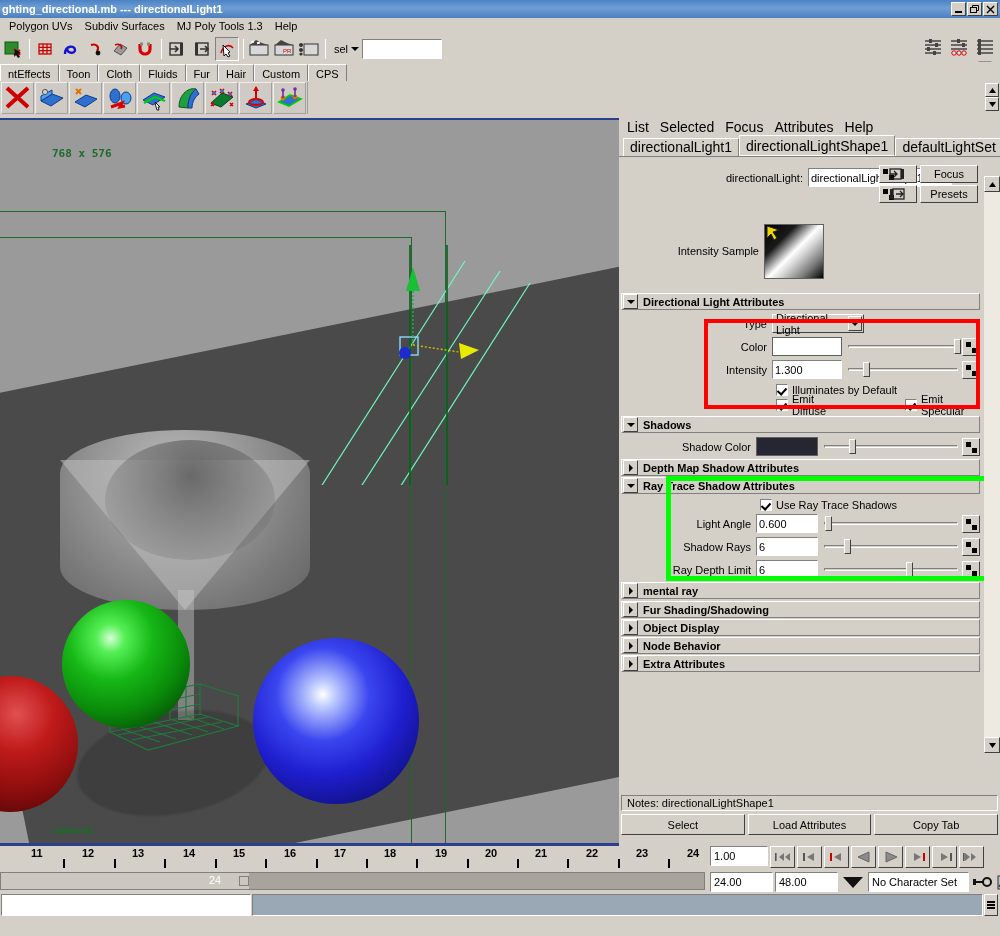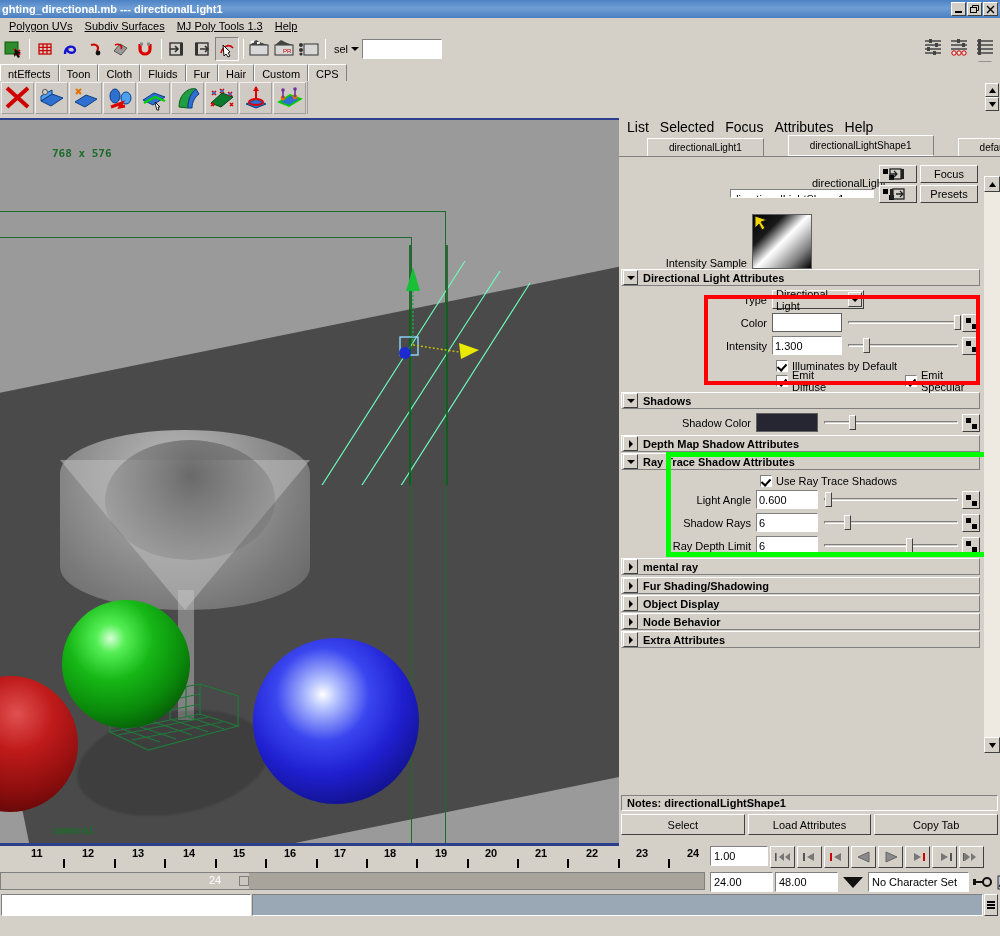--- a/index.html
+++ b/index.html
@@ -29,21 +29,21 @@
     border: 1px solid #fff; border-right-color: #404040; border-bottom-color: #404040;
     position: relative; font-size: 8px; color: #000; line-height: 12px; text-align: center;
   }
   .winbtn svg { display:block; margin: 2px auto 0; }
 
   
   .menubar {
     position: absolute; left: 0; top: 18px; width: 1000px; height: 17px;
     background: #d4d0c8; display: flex; align-items: center; padding-left: 4px;
   }
-  .menubar .mi { padding: 1px 7px 2px 5px; font-size: 11px; color: #000; white-space: nowrap; text-decoration: underline; }
+  .menubar .mi { padding: 1px 7px 2px 5px; font-size: 11px; color: #000; white-space: nowrap; }
 
   
   .statusline {
     position: absolute; left: 0; top: 35px; width: 1000px; height: 27px;
     background: #d4d0c8; display: flex; align-items: center; padding-left: 1px;
   }
   .tbtn {
     width: 24px; height: 24px; margin-right: 1px; position: relative;
     display: flex; align-items: center; justify-content: center;
     background: #d4d0c8;
@@ -144,24 +144,23 @@
   
   .ae {
     position: absolute; left: 619px; top: 118px; width: 381px; height: 727px;
     background: #d4d0c8;
   }
   .ae-menubar { height: 17px; display: flex; align-items: center; padding-left: 4px; }
   .ae-menubar .mi { padding: 0 7px 0 4px; font-size: 14px; }
   .ae-tabs { display: flex; align-items: flex-end; height: 22px; padding: 0 4px;
              border-bottom: 1px solid #808080; }
   .ae-tab {
-    height: 18px; line-height: 17px; padding: 0 21px; font-size: 10px;
+    height: 18px; line-height: 17px; padding: 0 6px; font-size: 14px;
     border: 1px solid #fff; border-right-color: #808080; border-bottom: none;
     background: #d4d0c8;
-    margin-left: 24px;
   }
   .ae-tab.active { height: 21px; line-height: 20px; background: #d4d0c8;
     border: 1px solid #fff; border-right-color:#808080; font-weight: normal;}
 
   .row { display: flex; align-items: center; height: 21px; margin-bottom: 2px; }
   .lbl { font-size: 11px; text-align: right; padding-right: 5px; color:#000; }
   .field {
     background: #fff; border: 1px solid #808080; border-right-color:#fff; border-bottom-color:#fff;
     height: 19px; font-size: 11px; padding: 1px 2px; line-height: 17px; color:#000;
     overflow:hidden; white-space:nowrap;
@@ -232,21 +231,21 @@
   .scr-btn {
     width: 16px; height: 16px; background:#d4d0c8;
     border: 1px solid #fff; border-right-color:#404040; border-bottom-color:#404040;
     display:flex;align-items:center;justify-content:center;
   }
   .scr-track { position:absolute; top:16px; bottom:16px; left:0; width:16px; background:#eeeae2;}
 
   .notes {
     position: absolute; left: 2px; right: 2px; bottom: 34px; height: 16px;
     border: 1px solid #808080; border-right-color:#fff; border-bottom-color:#fff;
-    font-weight: bold; font-size: 11px; padding-left: 5px; line-height: 14px;
+    font-weight: normal; font-size: 11px; padding-left: 5px; line-height: 14px;
     background: #d4d0c8;
   }
   .aebtns { position:absolute; left:2px; right:2px; bottom: 10px; display:flex; gap:3px; }
   .aebtn {
     flex:1; height: 21px; background:#d4d0c8; font-size:11px;
     border: 1px solid #fff; border-right-color:#404040; border-bottom-color:#404040;
     display:flex; align-items:center; justify-content:center;
   }
 
   
@@ -671,21 +670,21 @@
       <span class="mi">Help</span>
     </div>
 
     <div class="ae-tabs">
       <div class="ae-tab">directionalLight1</div>
       <div class="ae-tab active">directionalLightShape1</div>
       <div class="ae-tab">defaultLightSet</div>
     </div>
 
     <div style="position:relative; padding: 10px 20px 0 4px; height:52px;">
-      <div class="row" style="margin:10px;flex-direction:column;">
+      <div class="row" style="margin:0;">
         <div class="lbl" style="width:185px;">directionalLight:</div>
         <div class="field" style="width:144px;">directionalLightShape1</div>
       </div>
       <div style="position:absolute; right:22px; top:8px; display:flex; flex-direction:column; gap:2px;">
         <div style="display:flex;gap:3px;">
           <div class="mapbtn" style="width:38px;height:18px;">
             <svg width="20" height="12" style="position:absolute;left:9px;top:2px;">
                 <rect x="1" y="1" width="11" height="10" fill="none" stroke="#222" stroke-width="1.3"></rect>
                 <path d="M1 6 h7 M5 3 l3 3 l-3 3" stroke="#222" stroke-width="1.3" fill="none"></path>
                 <rect x="12" y="1" width="3" height="10" fill="#222"></rect>
@@ -699,21 +698,21 @@
                 <rect x="4" y="1" width="11" height="10" fill="none" stroke="#222" stroke-width="1.3"></rect>
                 <path d="M7 6 h7 M11 3 l3 3 l-3 3" stroke="#222" stroke-width="1.3" fill="none"></path>
                 <rect x="1" y="1" width="3" height="10" fill="#222"></rect>
               </svg>
           </div>
           <div class="aebtn" style="width:58px;height:18px;">Presets</div>
         </div>
       </div>
     </div>
 
-    <div class="row" style="height:60px; margin:0; align-items:flex-end;">
+    <div class="row" style="height:60px; margin:12px; ">
       <div class="lbl" style="width:133px;">Intensity Sample</div>
       <div style="position:relative;width:60px;height:55px;border:1px solid #606060;overflow:hidden;">
         <div style="position:absolute;inset:0;background:linear-gradient(135deg,#000 0%,#1a1a1a 28%,#ffffff 50%,#d8d8d8 60%,#7a7a7a 80%,#000 100%);"></div>
         <svg width="16" height="16" style="position:absolute;left:1px;top:0;">
           <path d="M1 1 L13 5 L7 7 L11 13 L8 15 L5 9 L1 13 Z" fill="#f2d500" stroke="#222" stroke-width="1"></path>
         </svg>
       </div>
     </div>
 
     <div style="position:relative;">

